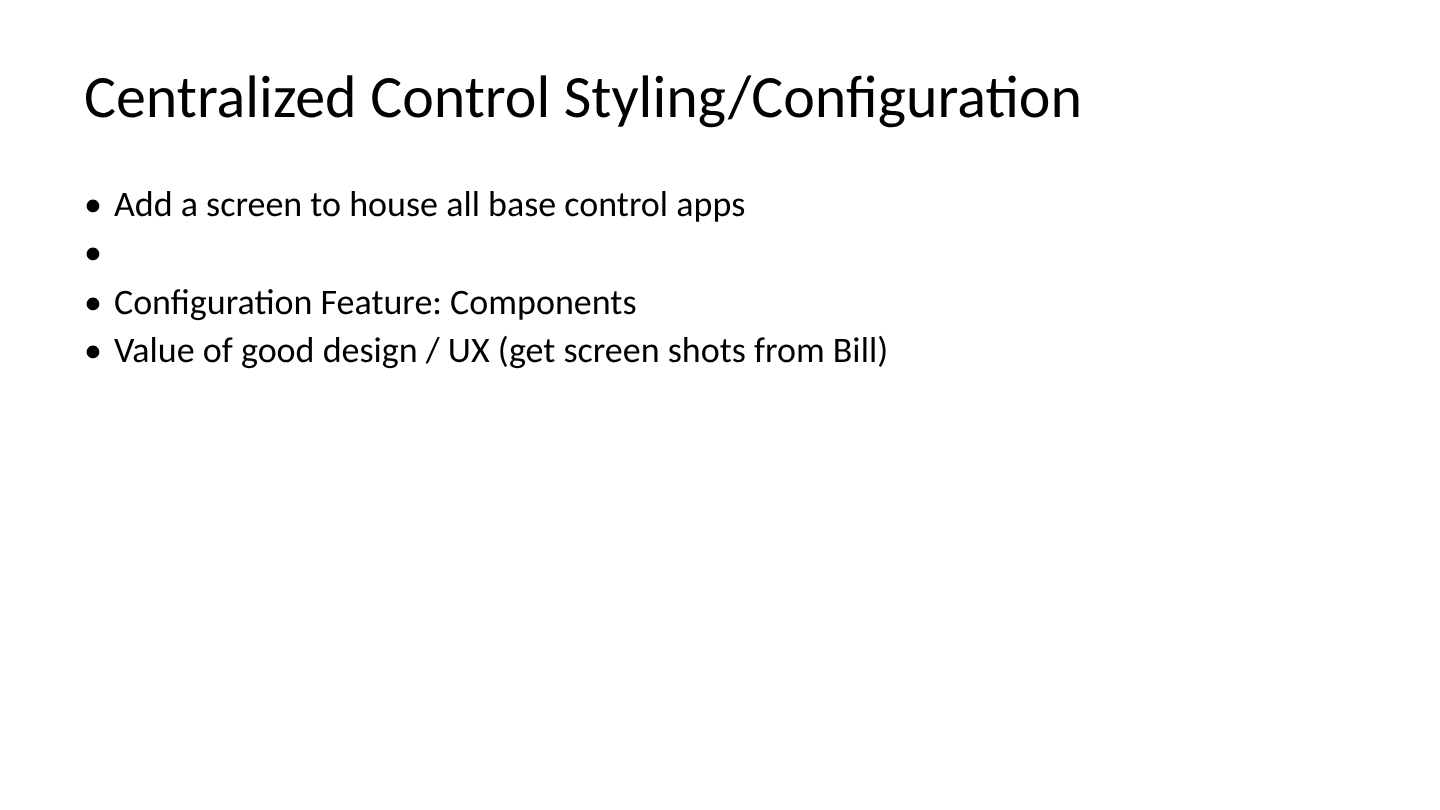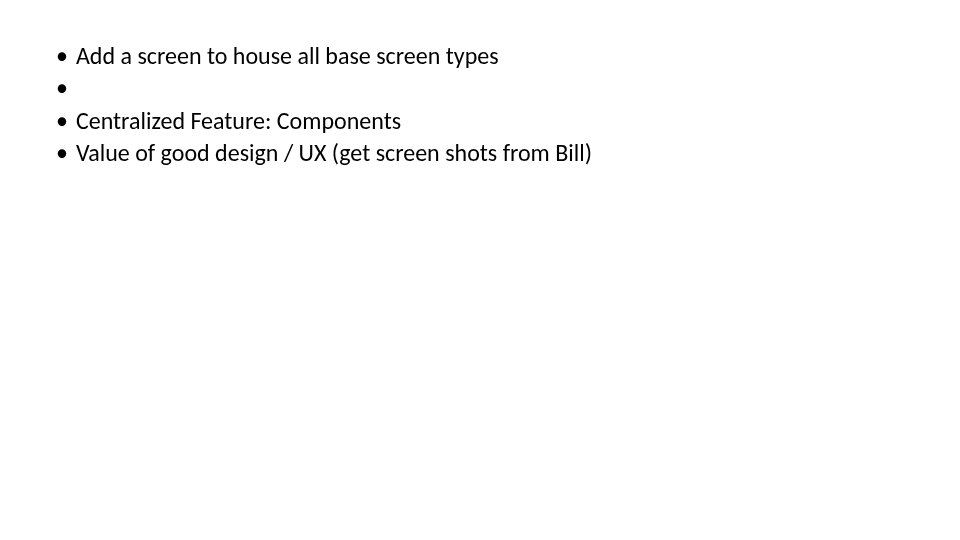--- a/index.html
+++ b/index.html
@@ -7,30 +7,31 @@
     .slide { width: 960px; height: 540px; padding: 40px 56px; }
     .title { font-size: 40px; font-weight: 400; letter-spacing: 0px; margin-bottom: 32px; }
     .bullets { list-style: none; }
     .bullets li { font-size: 24px; line-height: 1.35; display: flex; }
     .bullets li .dot { margin-right: 8px; }
   </style>
 </head>
 <body>
 
 <div class="slide">
+  <h1 class="title">Centralized Control Styling/Configuration</h1>
   <ul class="bullets">
     <li>
       <span class="dot">•</span>
-      <span>Add a screen to house all base screen types</span>
+      <span>Add a screen to house all base control apps</span>
     </li>
     <li>
       <span class="dot">•</span>
     </li>
     <li>
       <span class="dot">•</span>
-      <span>Centralized Feature: Components</span>
+      <span>Configuration Feature: Components</span>
     </li>
     <li>
       <span class="dot">•</span>
       <span>Value of good design / UX (get screen shots from Bill)</span>
     </li>
   </ul>
 </div>
 
 </body></html>

